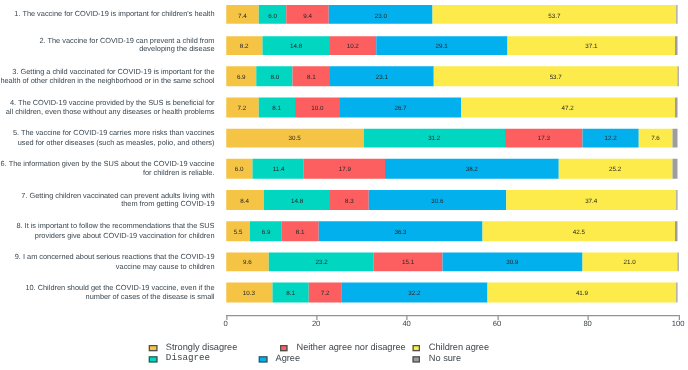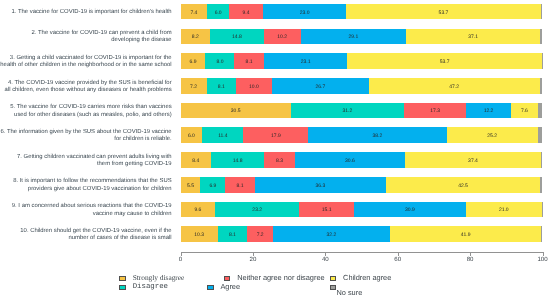--- a/index.html
+++ b/index.html
@@ -255,38 +255,38 @@
       <div class="tick" style="left: 325.3px; top: 252px; height: 3.6px;"></div>
       <div class="tick-label" style="left: 310.3px; top: 256px; width: 30px;">40</div>
       <div class="tick" style="left: 397.7px; top: 252px; height: 3.6px;"></div>
       <div class="tick-label" style="left: 382.7px; top: 256px; width: 30px;">60</div>
       <div class="tick" style="left: 470.1px; top: 252px; height: 3.6px;"></div>
       <div class="tick-label" style="left: 455.1px; top: 256px; width: 30px;">80</div>
       <div class="tick" style="left: 542.5px; top: 252px; height: 3.6px;"></div>
       <div class="tick-label" style="left: 527.5px; top: 256px; width: 30px;">100</div>
     </div>
   <div id="legend" class="legend">
-      <div class="legend-item" style="left: 119.3px; top: 275.2px; font-family: Liberation Serif, serif;">
+      <div class="legend-item" style="left: 119.3px; top: 275.2px;">
         <div class="swatch" style="background: rgb(246, 196, 69);"></div>
         <div class="legend-text">Strongly disagree</div>
       </div>
       <div class="legend-item" style="left: 223.8px; top: 275.2px;">
         <div class="swatch" style="background: rgb(253, 95, 96);"></div>
         <div class="legend-text">Neither agree nor disagree</div>
       </div>
       <div class="legend-item" style="left: 329.7px; top: 275.2px;">
         <div class="swatch" style="background: rgb(252, 235, 75);"></div>
         <div class="legend-text">Children agree</div>
       </div>
       <div class="legend-item" style="left: 119.3px; top: 284.3px; font-family: Liberation Mono, monospace;">
         <div class="swatch" style="background: rgb(0, 214, 192);"></div>
         <div class="legend-text">Disagree</div>
       </div>
       <div class="legend-item" style="left: 207px; top: 284.3px;">
         <div class="swatch" style="background: rgb(3, 176, 238);"></div>
         <div class="legend-text">Agree</div>
       </div>
-      <div class="legend-item" style="left: 329.7px; top: 284.3px; flex-direction: column;">
+      <div class="legend-item" style="left: 329.7px; top: 284.3px;">
         <div class="swatch" style="background: rgb(157, 158, 155);"></div>
         <div class="legend-text">No sure</div>
       </div>
     </div>
 </div>
 
 </body></html>

